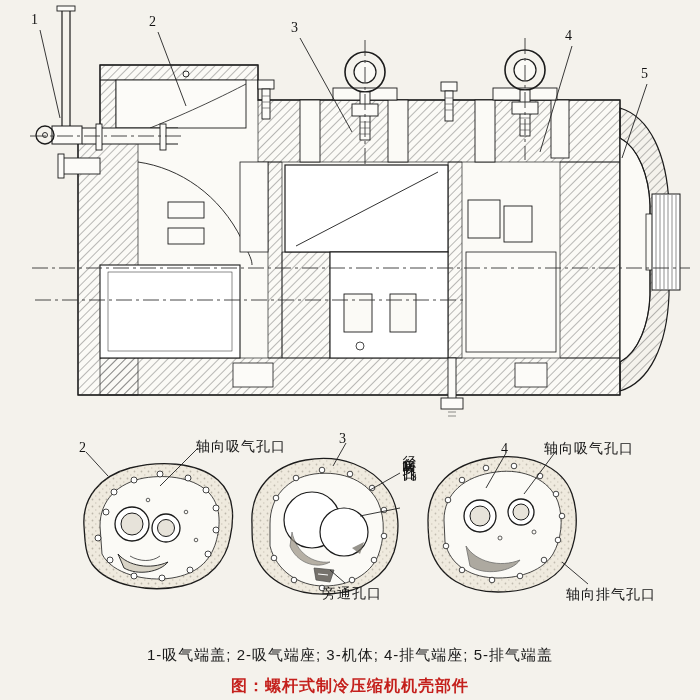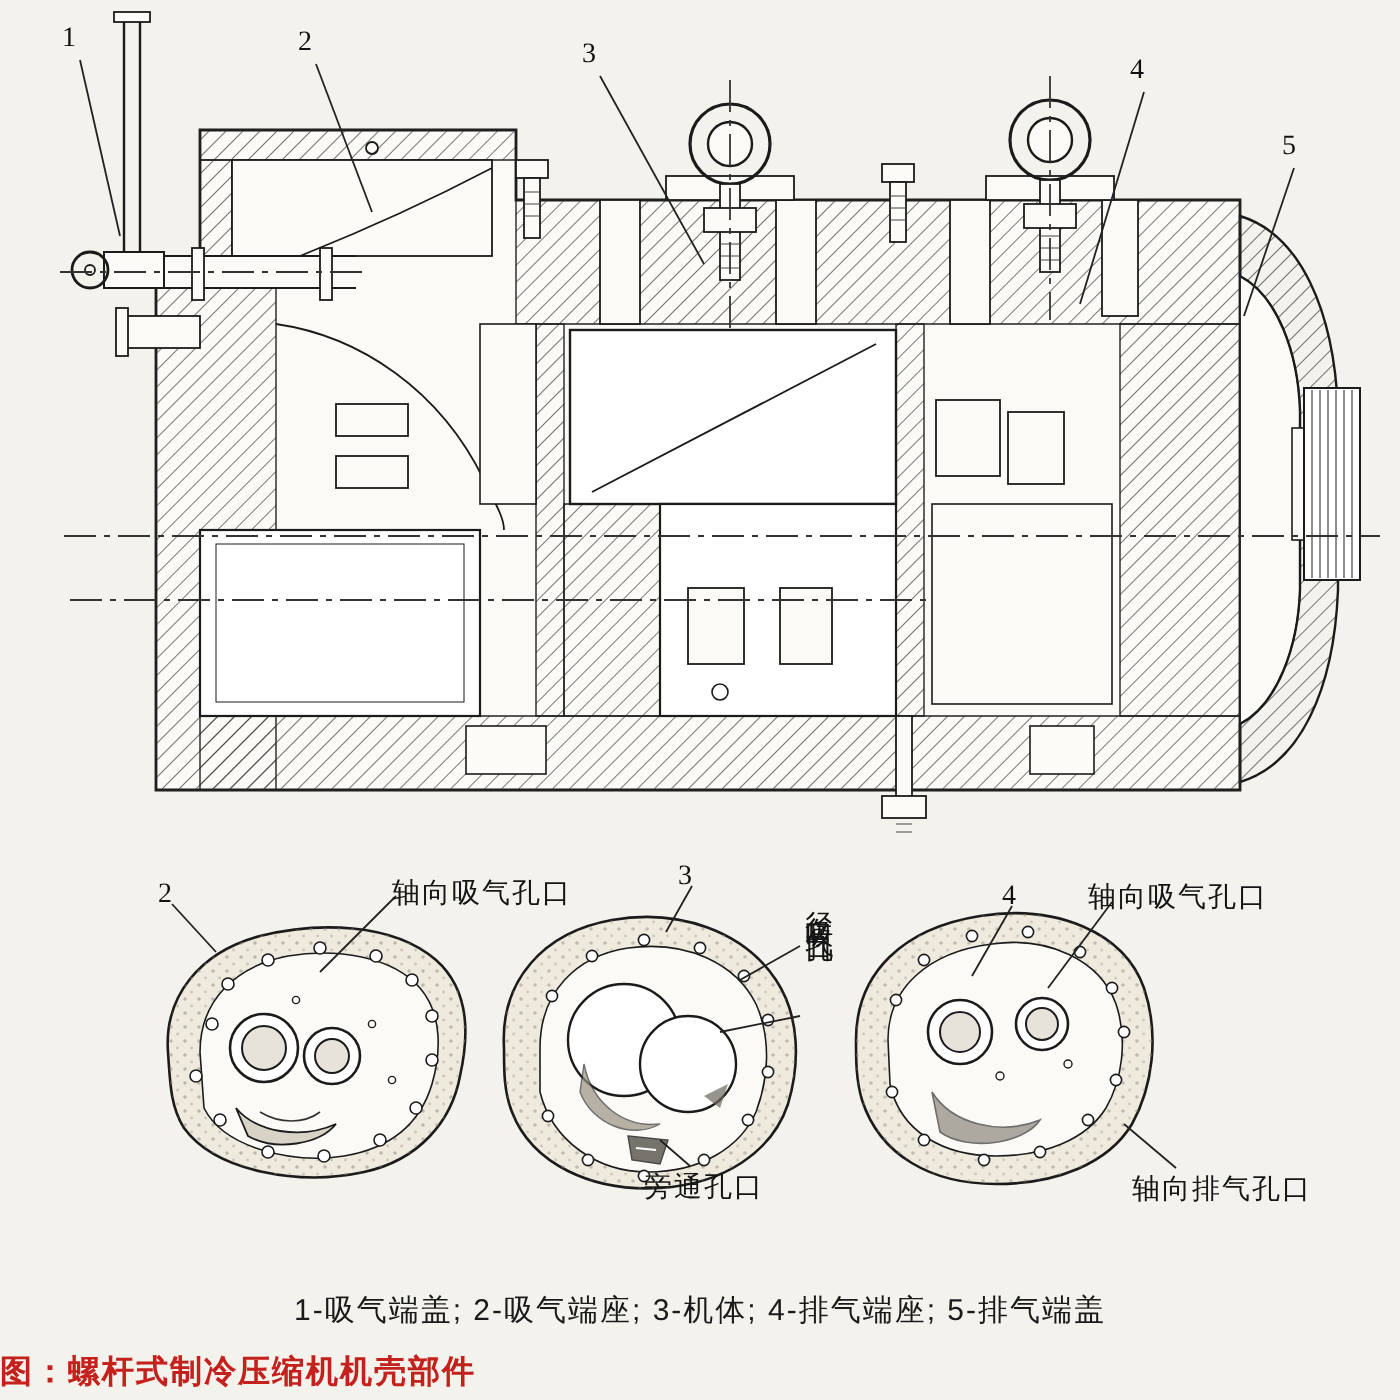--- a/index.html
+++ b/index.html
@@ -4,21 +4,21 @@
 <style>
   * { margin:0; padding:0; box-sizing:border-box; }
   html,body { width:700px; height:700px; }
   body { background:#f4f2ec; font-family:"Liberation Sans","DejaVu Sans",sans-serif; }
   .page { position:relative; width:700px; height:700px; background:#f4f2ec; overflow:hidden; }
   svg { position:absolute; left:0; }
   .num { position:absolute; color:#111; font-size:14px; font-family:"Liberation Serif","DejaVu Serif",serif; }
   .lbl { position:absolute; color:#151515; font-size:14px; line-height:1.15; white-space:nowrap; letter-spacing:1px; }
   .vert { writing-mode:vertical-rl; text-orientation:upright; white-space:normal; letter-spacing:3px; }
   .legend { position:absolute; left:0; top:646px; width:700px; text-align:center; font-size:15px; color:#1a1a1a; letter-spacing:1px; }
-  .title { position:absolute; left:0; top:676px; width:700px; text-align:left; font-size:16px; font-weight:bold; color:#c4201c; letter-spacing:1px; }
+  .title { position:absolute; left:0; top:676px; width:700px; text-align:center; font-size:16px; font-weight:bold; color:#c4201c; letter-spacing:1px; }
 </style>
 </head>
 <body>
 
 <div class="page">
 
   <svg width="700" height="430" viewBox="0 0 700 430" style="top:0">
     <defs>
       <pattern id="h" patternUnits="userSpaceOnUse" width="6" height="6" patternTransform="rotate(45)">
         <line x1="0" y1="0" x2="0" y2="6" stroke="#3a3a3a" stroke-width="0.7"></line>

